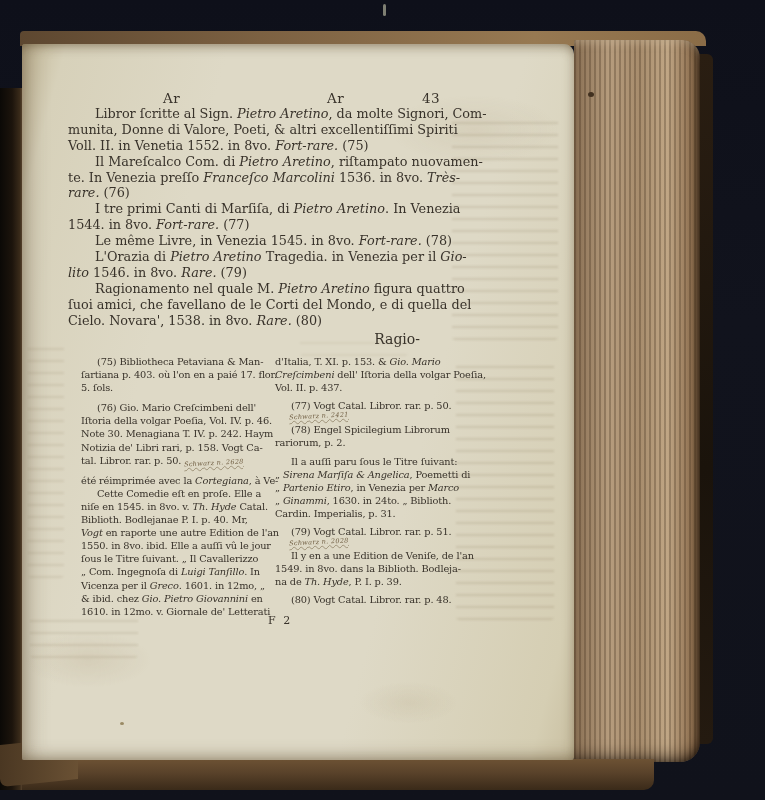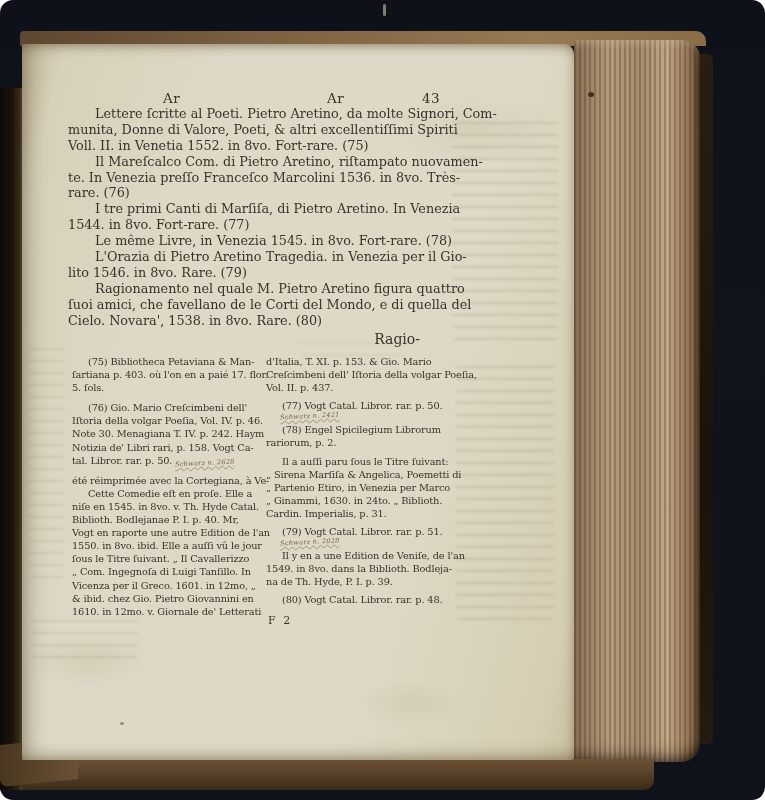--- a/index.html
+++ b/index.html
@@ -1,20 +1,19 @@
 <!DOCTYPE html>
 <html><head>
 <meta charset="utf-8">
 <style>
   html,body{margin:0;padding:0;}
   .stage{
     position:relative;width:765px;height:800px;overflow:hidden;
     background:linear-gradient(180deg,#0e101a 0%,#11131d 40%,#10121b 100%);
     font-family:"DejaVu Serif","Liberation Serif",serif;
-    border-radius:13px;
   }
   
   .top-edge{position:absolute;left:20px;top:31px;width:686px;height:15px;
     background:linear-gradient(90deg,#5d4730 0%,#7c6142 35%,#977952 75%,#8a6c47 100%);
     border-radius:4px 10px 0 0;}
   .fore-edge{position:absolute;left:574px;top:40px;width:126px;height:722px;
     background:
       repeating-linear-gradient(90deg,rgba(58,40,22,.28) 0 2px,rgba(0,0,0,0) 2px 5px),
       linear-gradient(90deg,#8a7054 0%,#b69c7d 28%,#a78c6c 52%,#c0a685 74%,#8f7050 94%,#6b4f35 100%);
     border-radius:2px 18px 20px 0;
@@ -54,28 +53,28 @@
   .s3{left:120px;top:722px;width:4px;height:3px;background:#9a8a64;}
   
   .ink{color:#38322a;}
   .hdr{position:absolute;font-size:13.5px;letter-spacing:.5px;}
   #hdr-ar1{left:163px;top:90px;}
   #hdr-ar2{left:327px;top:90px;}
   #hdr-pg{left:422px;top:90px;}
   #main-text{position:absolute;left:68px;top:106px;width:382px;font-size:12.8px;}
   #main-text .line{height:15.9px;line-height:15.9px;white-space:nowrap;}
   #main-text .indent{padding-left:27px;}
-  .it{}
+  .it{font-style:italic;}
   #catchword{position:absolute;left:68px;top:331px;width:352px;text-align:right;font-size:14px;}
   .fncol{position:absolute;top:355px;font-size:9.8px;letter-spacing:-0.15px;}
   #fn-left{left:68px;width:194px;}
   #fn-right{left:262px;width:192px;}
   .fncol .line{height:13.1px;line-height:13.1px;white-space:nowrap;}
   .fncol .indent{padding-left:16px;}
-  .fnp{margin:0 0 7px 4px;}
+  .fnp{margin:0 0 7px 13px;}
   #fn-right .fnp{margin-bottom:5px;}
   .hw{display:inline-block;font-style:italic;font-size:6.5px;color:#6e5c40;
     letter-spacing:.3px;transform:rotate(-3deg) translateY(1px);
     text-decoration:underline;text-decoration-style:wavy;text-decoration-thickness:.5px;
     text-decoration-color:rgba(110,92,64,.55);}
   .hw-line{height:8px !important;line-height:8px !important;margin-top:-2px;padding-left:14px;}
   #signature{position:absolute;left:268px;top:606px;font-size:11px;letter-spacing:2px;margin-top:8px;}
 </style>
 </head>
 <body>
@@ -99,21 +98,21 @@
   <div class="speck s1"></div>
   <div class="speck s2"></div>
   <div class="speck s3"></div>
 
   <span class="hdr ink" id="hdr-ar1">Ar</span>
   <span class="hdr ink" id="hdr-ar2">Ar</span>
   <span class="hdr ink" id="hdr-pg">43</span>
 
   <div id="main-text" class="ink">
       <div class="mp">
-        <div class="line indent"><span>Lettere ſcritte al Poeti. </span><span class="it">Pietro Aretino</span><span>, da molte Signori, Com-</span></div>
+        <div class="line indent"><span>Libror ſcritte al Sign. </span><span class="it">Pietro Aretino</span><span>, da molte Signori, Com-</span></div>
         <div class="line"><span>munita, Donne di Valore, Poeti, &amp; altri excellentiſſimi Spiriti</span></div>
         <div class="line"><span>Voll. II. in Venetia 1552. in 8vo.   </span><span class="it">Fort-rare.</span><span> (75)</span></div>
       </div>
       <div class="mp">
         <div class="line indent"><span>Il Mareſcalco Com. di </span><span class="it">Pietro Aretino</span><span>, riſtampato nuovamen-</span></div>
         <div class="line"><span>te.  In Venezia preſſo </span><span class="it">Franceſco Marcolini</span><span> 1536. in 8vo.   </span><span class="it">Très-</span></div>
         <div class="line"><span class="it">rare.</span><span> (76)</span></div>
       </div>
       <div class="mp">
         <div class="line indent"><span>I tre primi Canti di Marſiſa, di </span><span class="it">Pietro Aretino</span><span>.   In Venezia</span></div>

